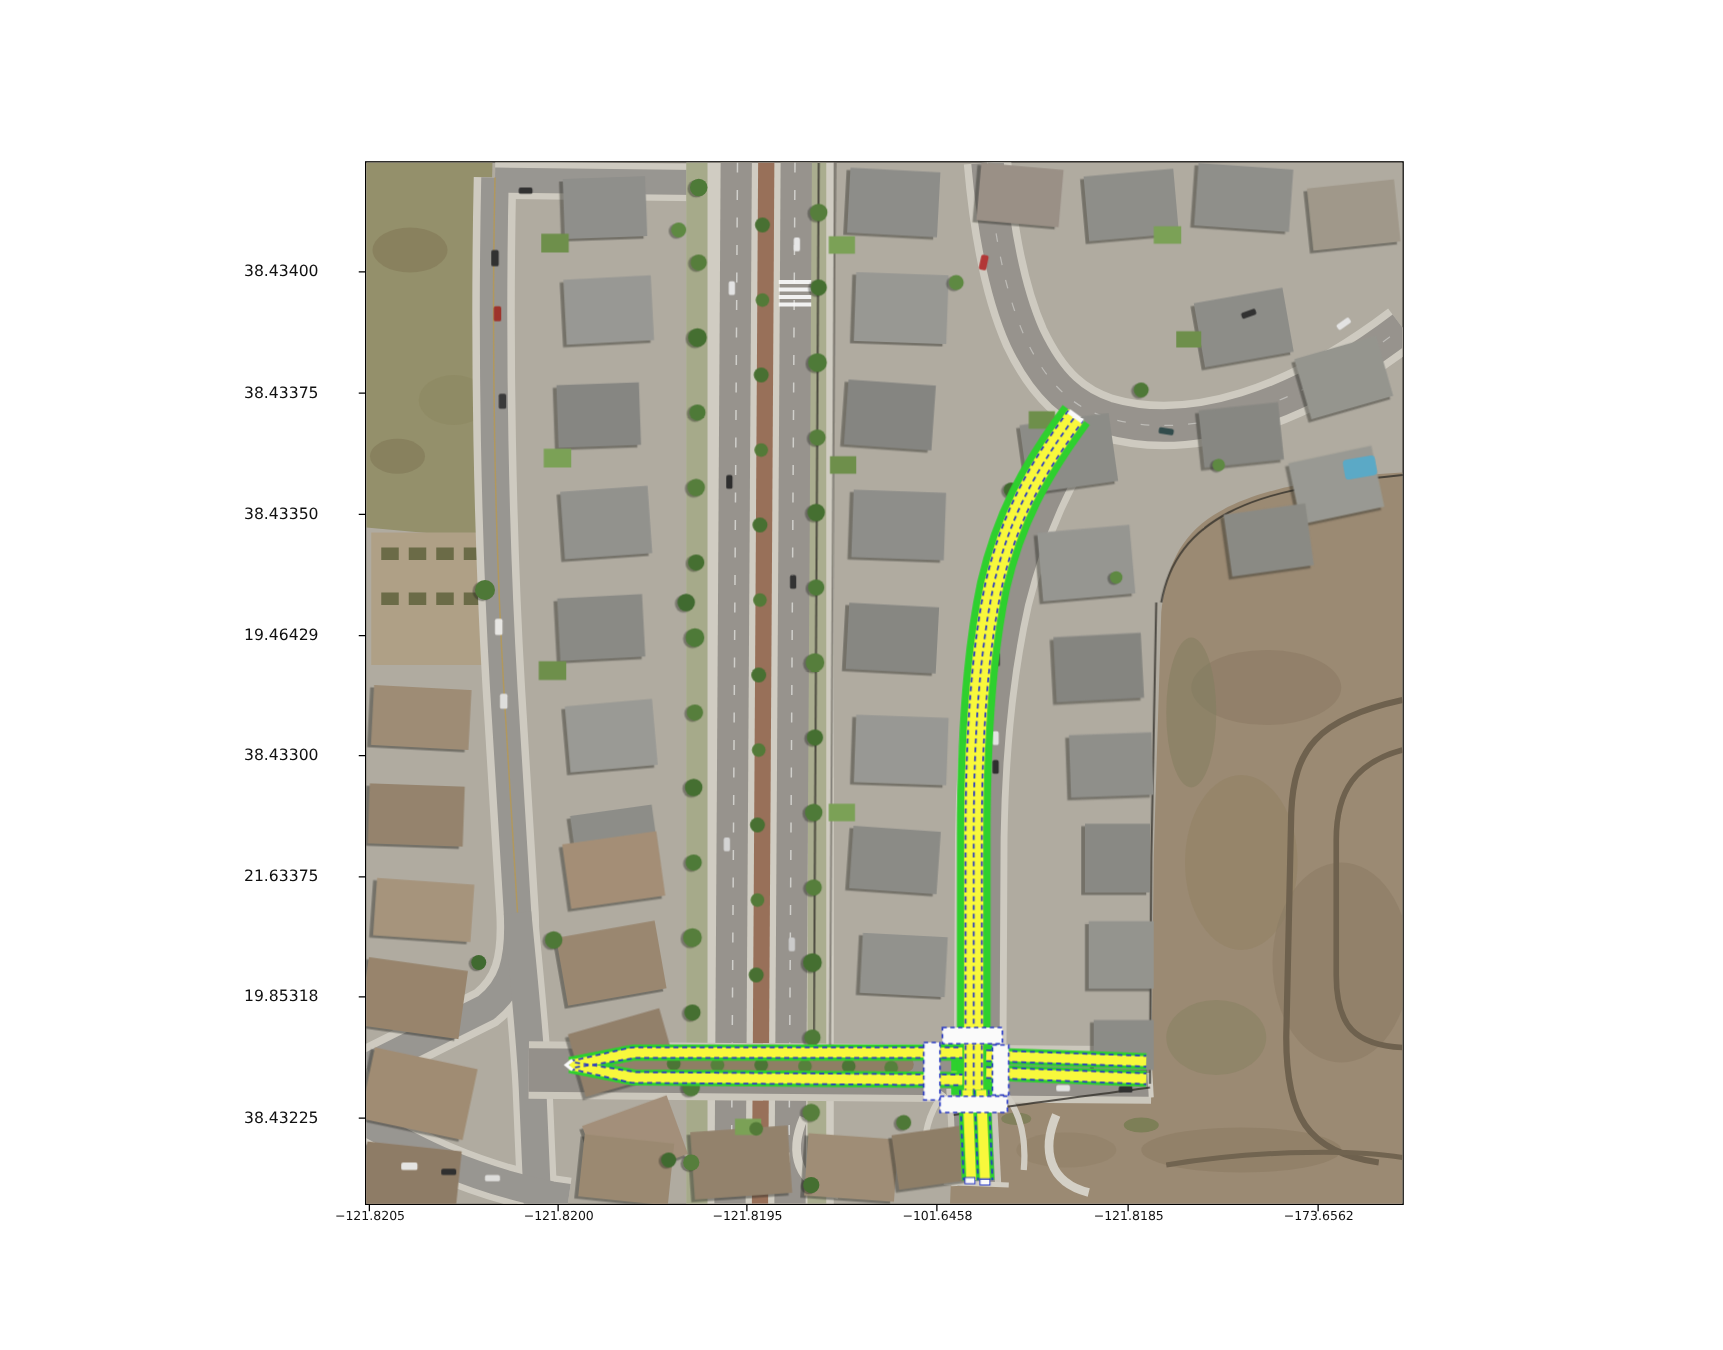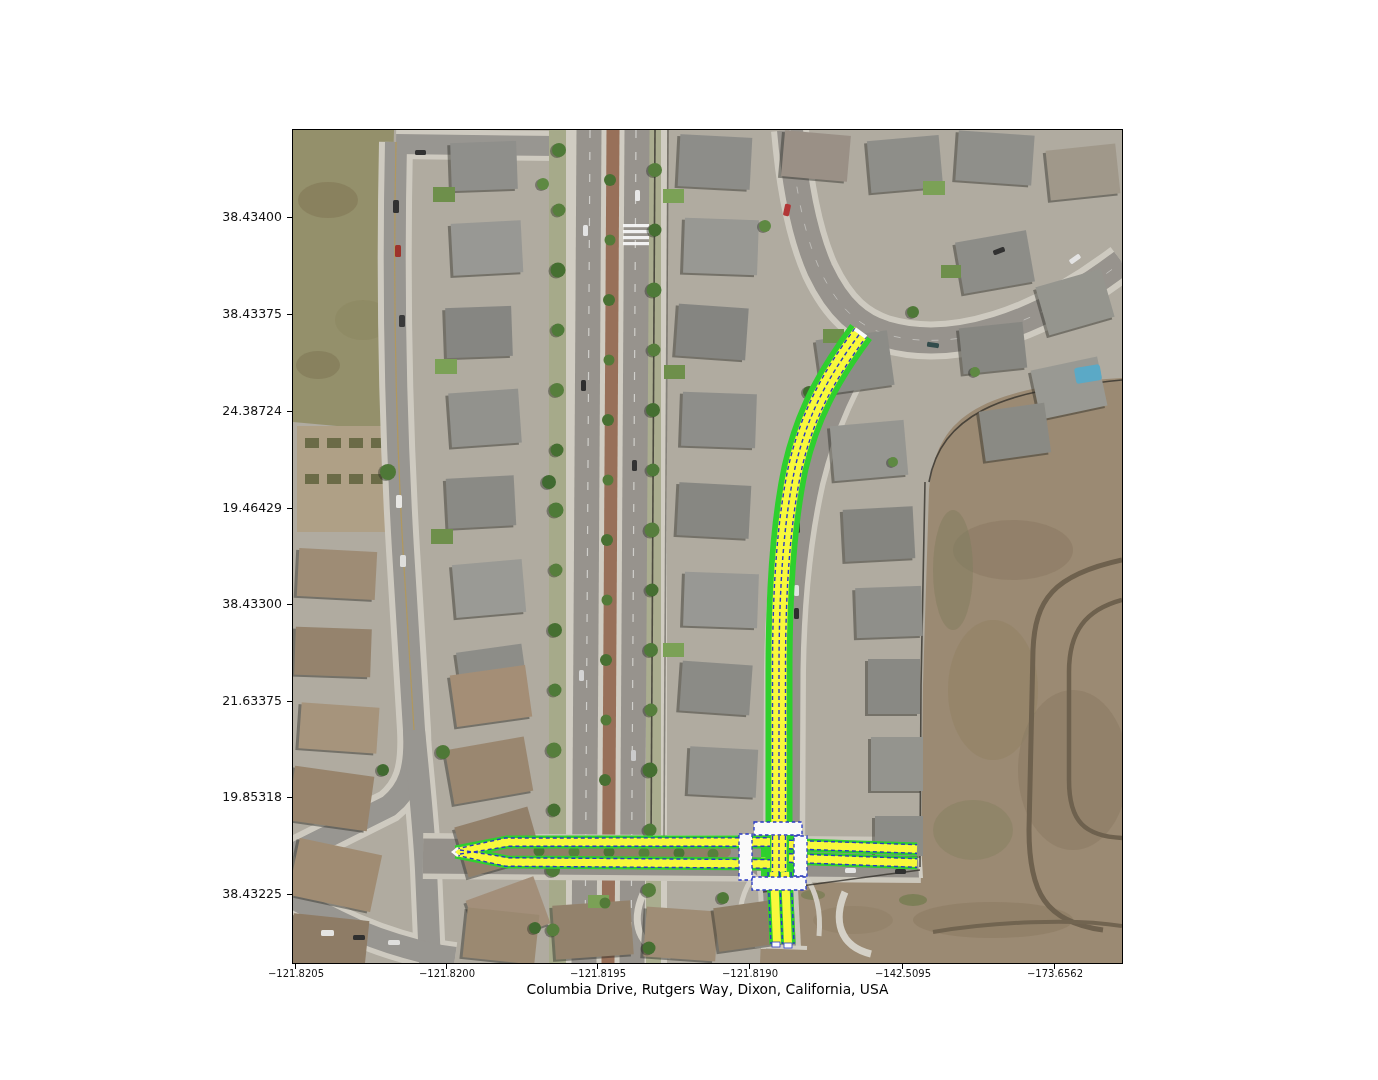--- a/index.html
+++ b/index.html
@@ -4,72 +4,71 @@
 <style>
   :root{
     --rg:#2bd42b; --ry:#fdfd3a; --rb:#2436c8; --cw:#ffffff;
   }
   html,body{margin:0;padding:0;background:#ffffff;}
   #canvas{position:relative;width:1378px;height:1080px;background:#fff;
           font-family:"DejaVu Sans","Liberation Sans",sans-serif;overflow:hidden;}
   #plot{position:absolute;left:292px;top:129px;width:829px;height:833px;
         border:1px solid #000;box-sizing:content-box;background:#b2ada2;}
   #plot svg{display:block;}
-  .ylab{position:absolute;left:168px;width:114px;text-align:right;
+  .ylab{position:absolute;left:168px;width:114px;text-align:center;
          font-size:12.5px;color:#111;line-height:15px;}
   .xlab{position:absolute;width:90px;text-align:center;font-size:10px;color:#111;top:968px;}
   .ytickmark{position:absolute;left:287px;width:5px;height:1px;background:#000;}
   .xtickmark{position:absolute;top:964px;width:1px;height:5px;background:#000;}
   #maptitle{position:absolute;left:292px;top:981px;width:831px;text-align:center;
             font-size:13.8px;color:#000;}
   .h{filter:drop-shadow(-2.5px 2.5px 0 rgba(40,40,34,0.45));}
   .t{filter:drop-shadow(-1.5px 1.5px 0 rgba(30,35,25,0.4));}
   .bluedash{stroke:var(--rb);stroke-width:1.4;fill:none;stroke-dasharray:4,3;}
   .lane{stroke:var(--ry);fill:none;}
   .casing{stroke:var(--rg);fill:none;}
   .xwalk{fill:var(--cw);stroke:var(--rb);stroke-width:1.3;stroke-dasharray:3.5,2.8;}
 </style>
 </head>
 <body>
 
 <div id="canvas">
 
   <div class="ylab" style="top:209px">38.43400</div>
   <div class="ylab" style="top:306px">38.43375</div>
-  <div class="ylab" style="top:403px">24.38724</div>
+  <div class="ylab" style="top:403px">38.43350</div>
   <div class="ylab" style="top:500px">19.46429</div>
   <div class="ylab" style="top:596px">38.43300</div>
   <div class="ylab" style="top:693px">21.63375</div>
   <div class="ylab" style="top:789px">19.85318</div>
   <div class="ylab" style="top:886px">38.43225</div>
 
   <div class="ytickmark" style="top:217px"></div>
   <div class="ytickmark" style="top:314px"></div>
   <div class="ytickmark" style="top:411px"></div>
   <div class="ytickmark" style="top:508px"></div>
   <div class="ytickmark" style="top:604px"></div>
   <div class="ytickmark" style="top:701px"></div>
   <div class="ytickmark" style="top:797px"></div>
   <div class="ytickmark" style="top:894px"></div>
 
   <div class="xlab" style="left:251px">−121.8205</div>
   <div class="xlab" style="left:402px">−121.8200</div>
   <div class="xlab" style="left:553px">−121.8195</div>
-  <div class="xlab" style="left:705px">−121.8190</div>
-  <div class="xlab" style="left:858px">−142.5095</div>
+  <div class="xlab" style="left:705px">−101.6458</div>
+  <div class="xlab" style="left:858px">−121.8185</div>
   <div class="xlab" style="left:1010px">−173.6562</div>
 
   <div class="xtickmark" style="left:295px"></div>
   <div class="xtickmark" style="left:446px"></div>
   <div class="xtickmark" style="left:597px"></div>
   <div class="xtickmark" style="left:749px"></div>
   <div class="xtickmark" style="left:902px"></div>
   <div class="xtickmark" style="left:1054px"></div>
 
-  <div id="maptitle">Columbia Drive, Rutgers Way, Dixon, California, USA</div>
 
   <div id="plot">
     <svg width="829" height="833" viewBox="0 0 829 833">
 
       <rect x="0" y="0" width="829" height="833" fill="#b2ada2"></rect>
 
       <g>
         <polygon points="0,0 101,0 97,140 88,300 0,292" fill="#95916b"></polygon>
         <ellipse cx="35" cy="70" rx="30" ry="18" fill="#867c57" opacity="0.7"></ellipse>
         <ellipse cx="70" cy="190" rx="28" ry="20" fill="#8d895f" opacity="0.6"></ellipse>

